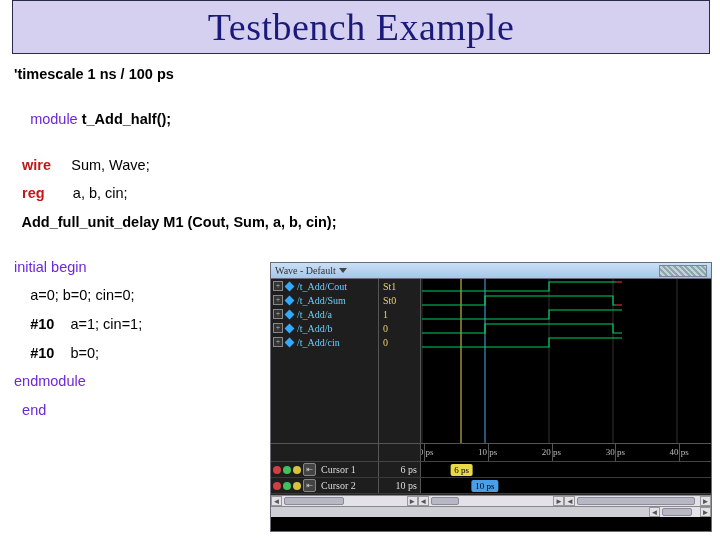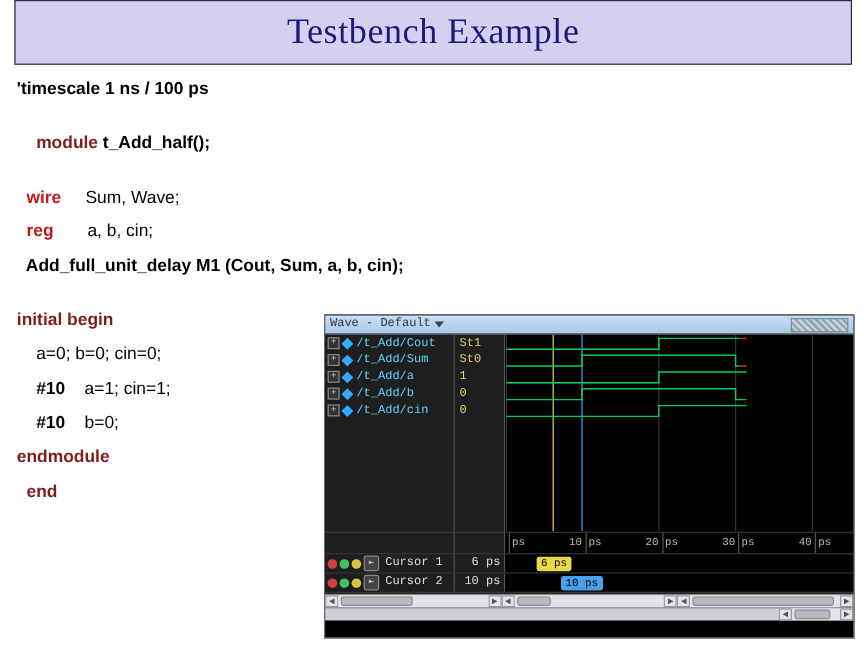--- a/index.html
+++ b/index.html
@@ -19,52 +19,52 @@
     width: 696px;
     height: 52px;
     background: #d6d0f0;
     border: 1px solid #2a2a4a;
     display: flex;
     align-items: center;
     justify-content: center;
   }
   .title-text {
     font-family: "Comic Sans MS", "Comic Sans", cursive;
-    font-size: 30px;
+    font-size: 38px;
     color: #1a1a7a;
     letter-spacing: 0.5px;
   }
   .code {
     position: absolute;
     left: 14px;
     top: 66px;
     font-family: Arial, Helvetica, sans-serif;
     font-size: 14.5px;
     line-height: 1.15;
     color: #000;
   }
   .code .line {
     margin-bottom: 12px;
     white-space: pre;
   }
   .code .gap2 { height: 16px; }
-  .kw   { color: #7f1d1d; font-weight: bold; }
+  .kw   { color: #6d28d9; font-weight: normal; }
   .kwred{ color: #c01818; font-weight: bold; }
   .bold { font-weight: bold; }
 
   
   .wave-win {
     position: absolute;
     left: 270px;
     top: 262px;
     width: 442px;
     height: 270px;
     background: #000;
     border: 1px solid #6a6a78;
-    font-family: Liberation Mono, monospace;
+    font-family: Liberation Serif, serif;
     font-size: 10px;
     box-sizing: border-box;
   }
   .wave-title {
     height: 16px;
     background: linear-gradient(#c9e0f6, #a8c6e8);
     border-bottom: 1px solid #6a6a78;
     display: flex;
     align-items: center;
     padding: 0 4px;

